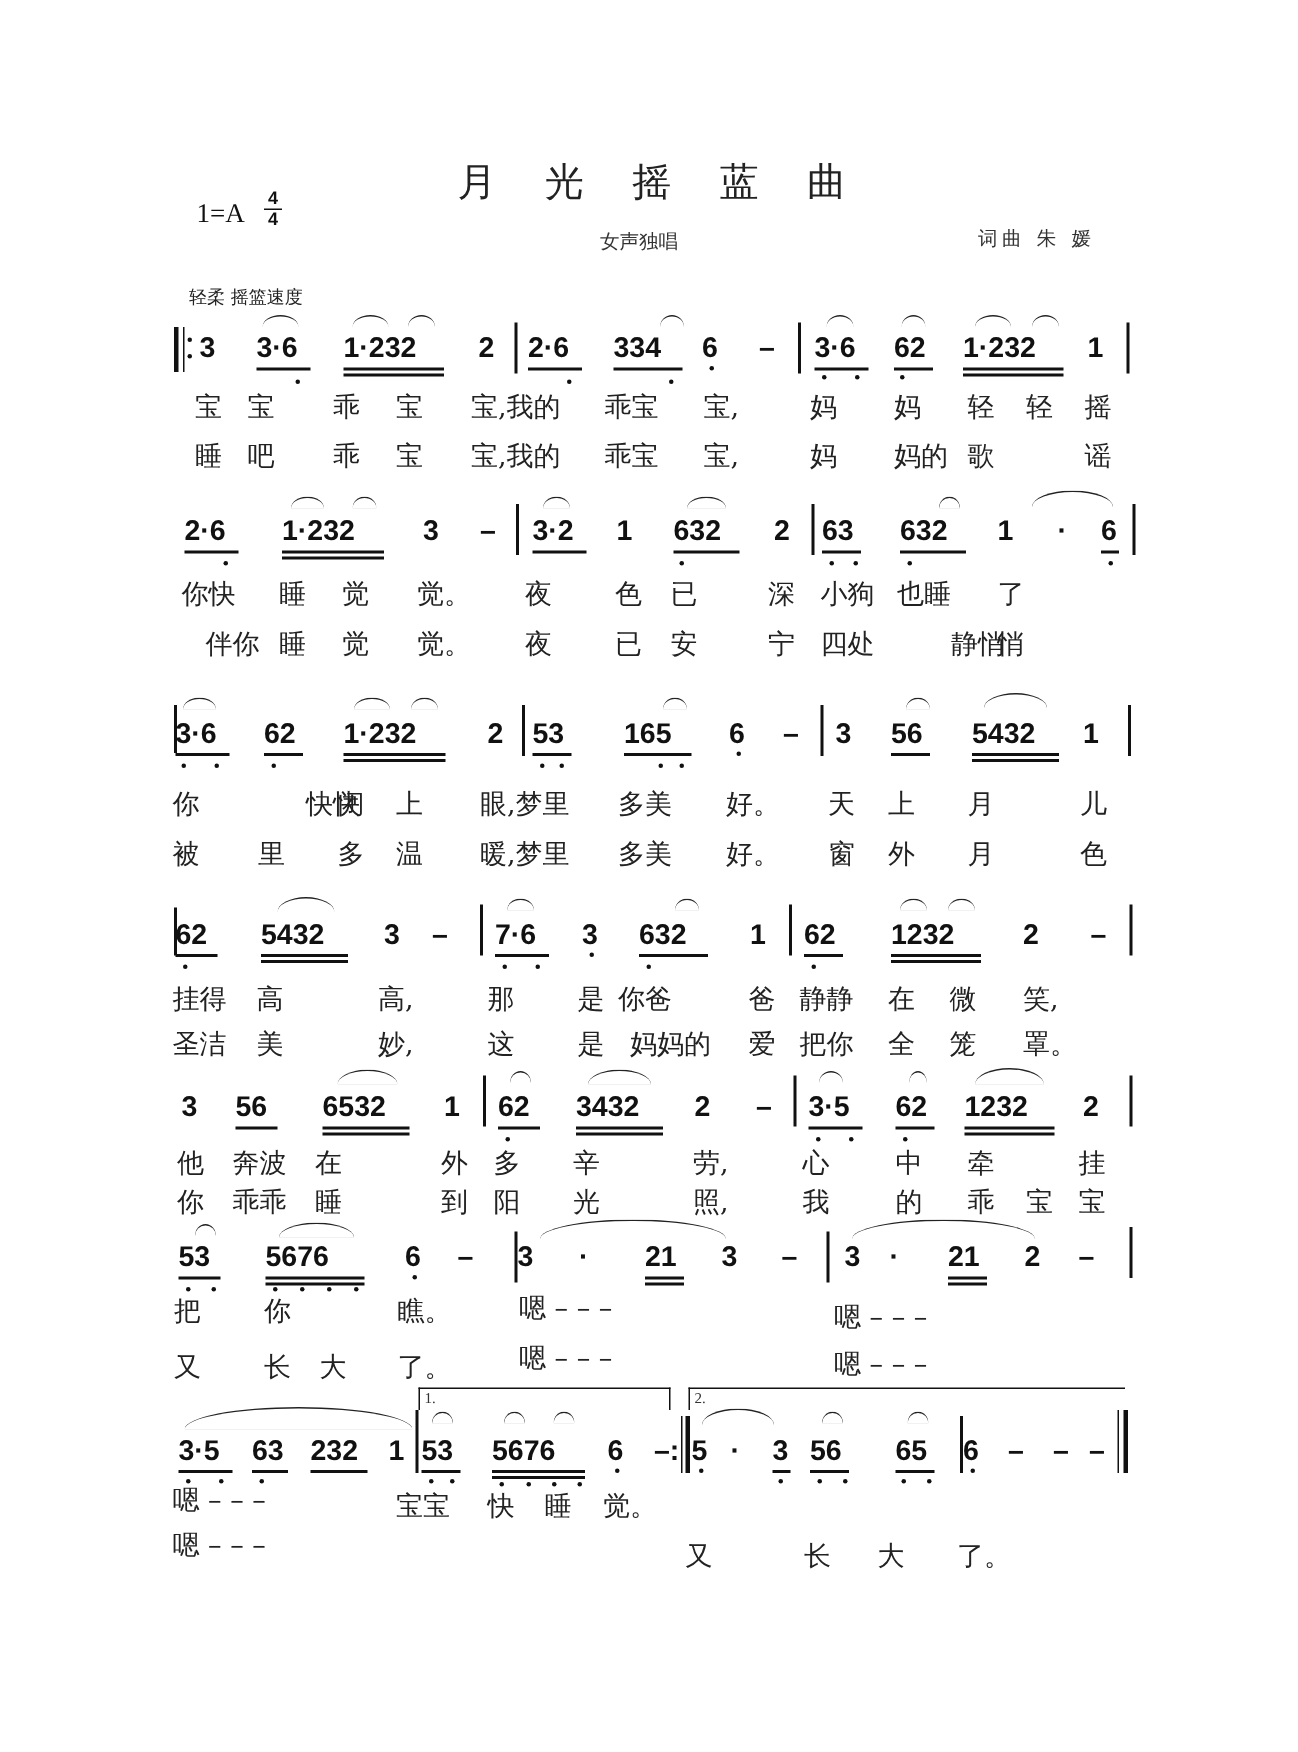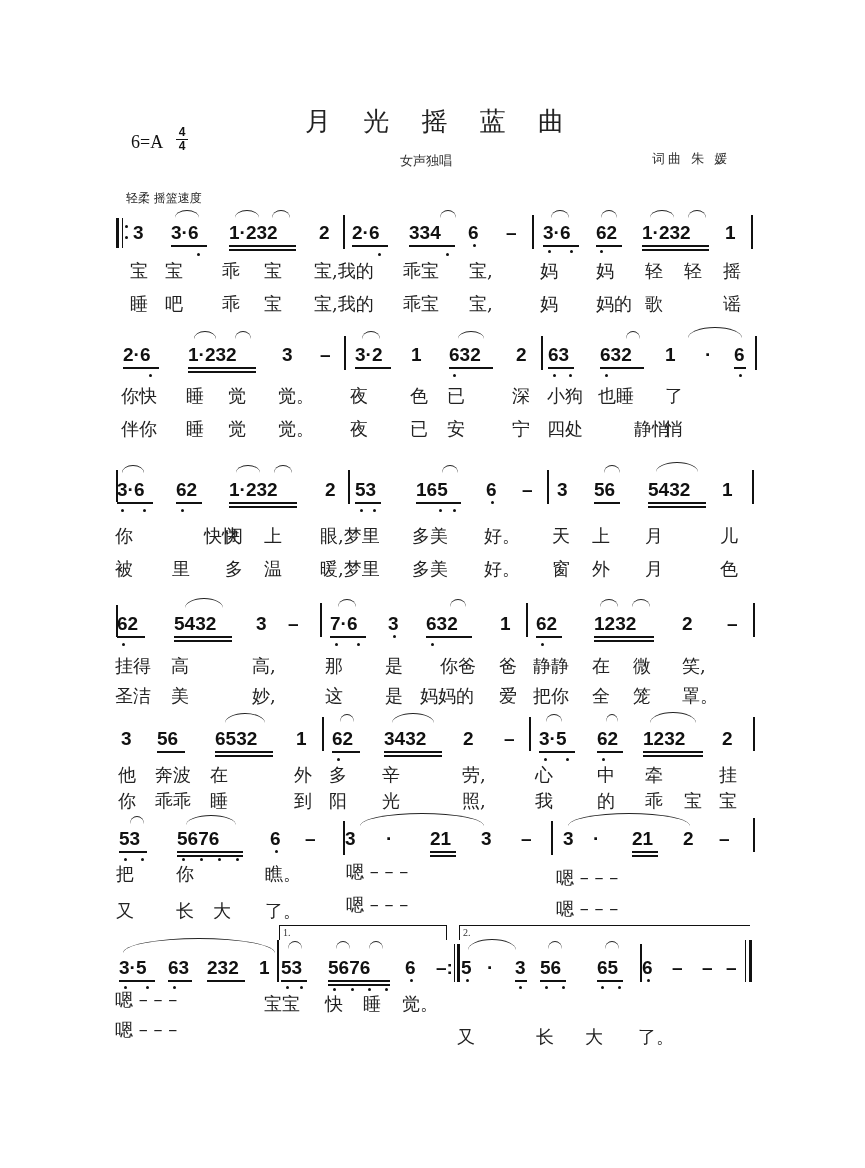--- a/index.html
+++ b/index.html
@@ -20,21 +20,21 @@
   .dot { position: absolute; width: 3px; height: 3px; border-radius: 50%; background: #111; }
   .arc { position: absolute; border-top: 1.5px solid #222; border-radius: 50% 50% 0 0 / 100% 100% 0 0; }
   .lyr { position: absolute; font-family: "DejaVu Serif", serif; font-size: 18px; color: #222; white-space: pre; }
   .volta { position: absolute; border-top: 1.2px solid #111; border-left: 1.2px solid #111; border-right: 1.2px solid #111; height: 14px; }
   .volta-label { position: absolute; font-family: "Liberation Serif", serif; font-size: 10px; color: #333; }
 </style>
 </head>
 <body>
 
 <div class="abs title">月 光 摇 蓝 曲</div>
-<div class="abs key">6=A</div>
+<div class="abs key">1=A</div>
 <div class="abs timesig">
   <div>4</div>
   <div class="bar">4</div>
 </div>
 <div class="abs subtitle">女声独唱</div>
 <div class="abs credit">词曲  朱  媛</div>
 <div class="abs tempo">轻柔   摇篮速度</div>
 
 <div class="row" style="top:0;">
   <div class="bl" style="left:116px;top:218px;height:30px;width:3px;"></div>
@@ -146,21 +146,21 @@
   <div class="lyr" style="left:186px;top:384px;">睡</div>
   <div class="lyr" style="left:228px;top:384px;">觉</div>
   <div class="lyr" style="left:278px;top:384px;">觉。</div>
   <div class="lyr" style="left:350px;top:384px;">夜</div>
   <div class="lyr" style="left:410px;top:384px;">色</div>
   <div class="lyr" style="left:447px;top:384px;">已</div>
   <div class="lyr" style="left:512px;top:384px;">深</div>
   <div class="lyr" style="left:547px;top:384px;">小狗</div>
   <div class="lyr" style="left:598px;top:384px;">也睡</div>
   <div class="lyr" style="left:665px;top:384px;">了</div>
-  <div class="lyr" style="left:121px;top:417px;">伴你</div>
+  <div class="lyr" style="left:137px;top:417px;">伴你</div>
   <div class="lyr" style="left:186px;top:417px;">睡</div>
   <div class="lyr" style="left:228px;top:417px;">觉</div>
   <div class="lyr" style="left:278px;top:417px;">觉。</div>
   <div class="lyr" style="left:350px;top:417px;">夜</div>
   <div class="lyr" style="left:410px;top:417px;">已</div>
   <div class="lyr" style="left:447px;top:417px;">安</div>
   <div class="lyr" style="left:512px;top:417px;">宁</div>
   <div class="lyr" style="left:547px;top:417px;">四处</div>
   <div class="lyr" style="left:598px;top:417px;margin-left:36px;">静悄</div>
   <div class="lyr" style="left:665px;top:417px;">悄</div>
@@ -264,21 +264,21 @@
   <div class="arc" style="left:185px;top:598px;width:38px;height:9px;"></div>
   <div class="arc" style="left:338px;top:599px;width:18px;height:7px;"></div>
   <div class="arc" style="left:450px;top:599px;width:16px;height:7px;"></div>
   <div class="arc" style="left:600px;top:599px;width:18px;height:7px;"></div>
   <div class="arc" style="left:632px;top:599px;width:18px;height:7px;"></div>
   <div class="lyr" style="left:115px;top:654px;">挂得</div>
   <div class="lyr" style="left:171px;top:654px;">高</div>
   <div class="lyr" style="left:252px;top:654px;">高,</div>
   <div class="lyr" style="left:325px;top:654px;">那</div>
   <div class="lyr" style="left:385px;top:654px;">是</div>
-  <div class="lyr" style="left:440px;top:654px;">你爸</div>
+  <div class="lyr" style="left:412px;top:654px;">你爸</div>
   <div class="lyr" style="left:499px;top:654px;">爸</div>
   <div class="lyr" style="left:533px;top:654px;">静静</div>
   <div class="lyr" style="left:592px;top:654px;">在</div>
   <div class="lyr" style="left:633px;top:654px;">微</div>
   <div class="lyr" style="left:682px;top:654px;">笑,</div>
   <div class="lyr" style="left:115px;top:684px;">圣洁</div>
   <div class="lyr" style="left:171px;top:684px;">美</div>
   <div class="lyr" style="left:252px;top:684px;">妙,</div>
   <div class="lyr" style="left:325px;top:684px;">这</div>
   <div class="lyr" style="left:385px;top:684px;">是</div>

